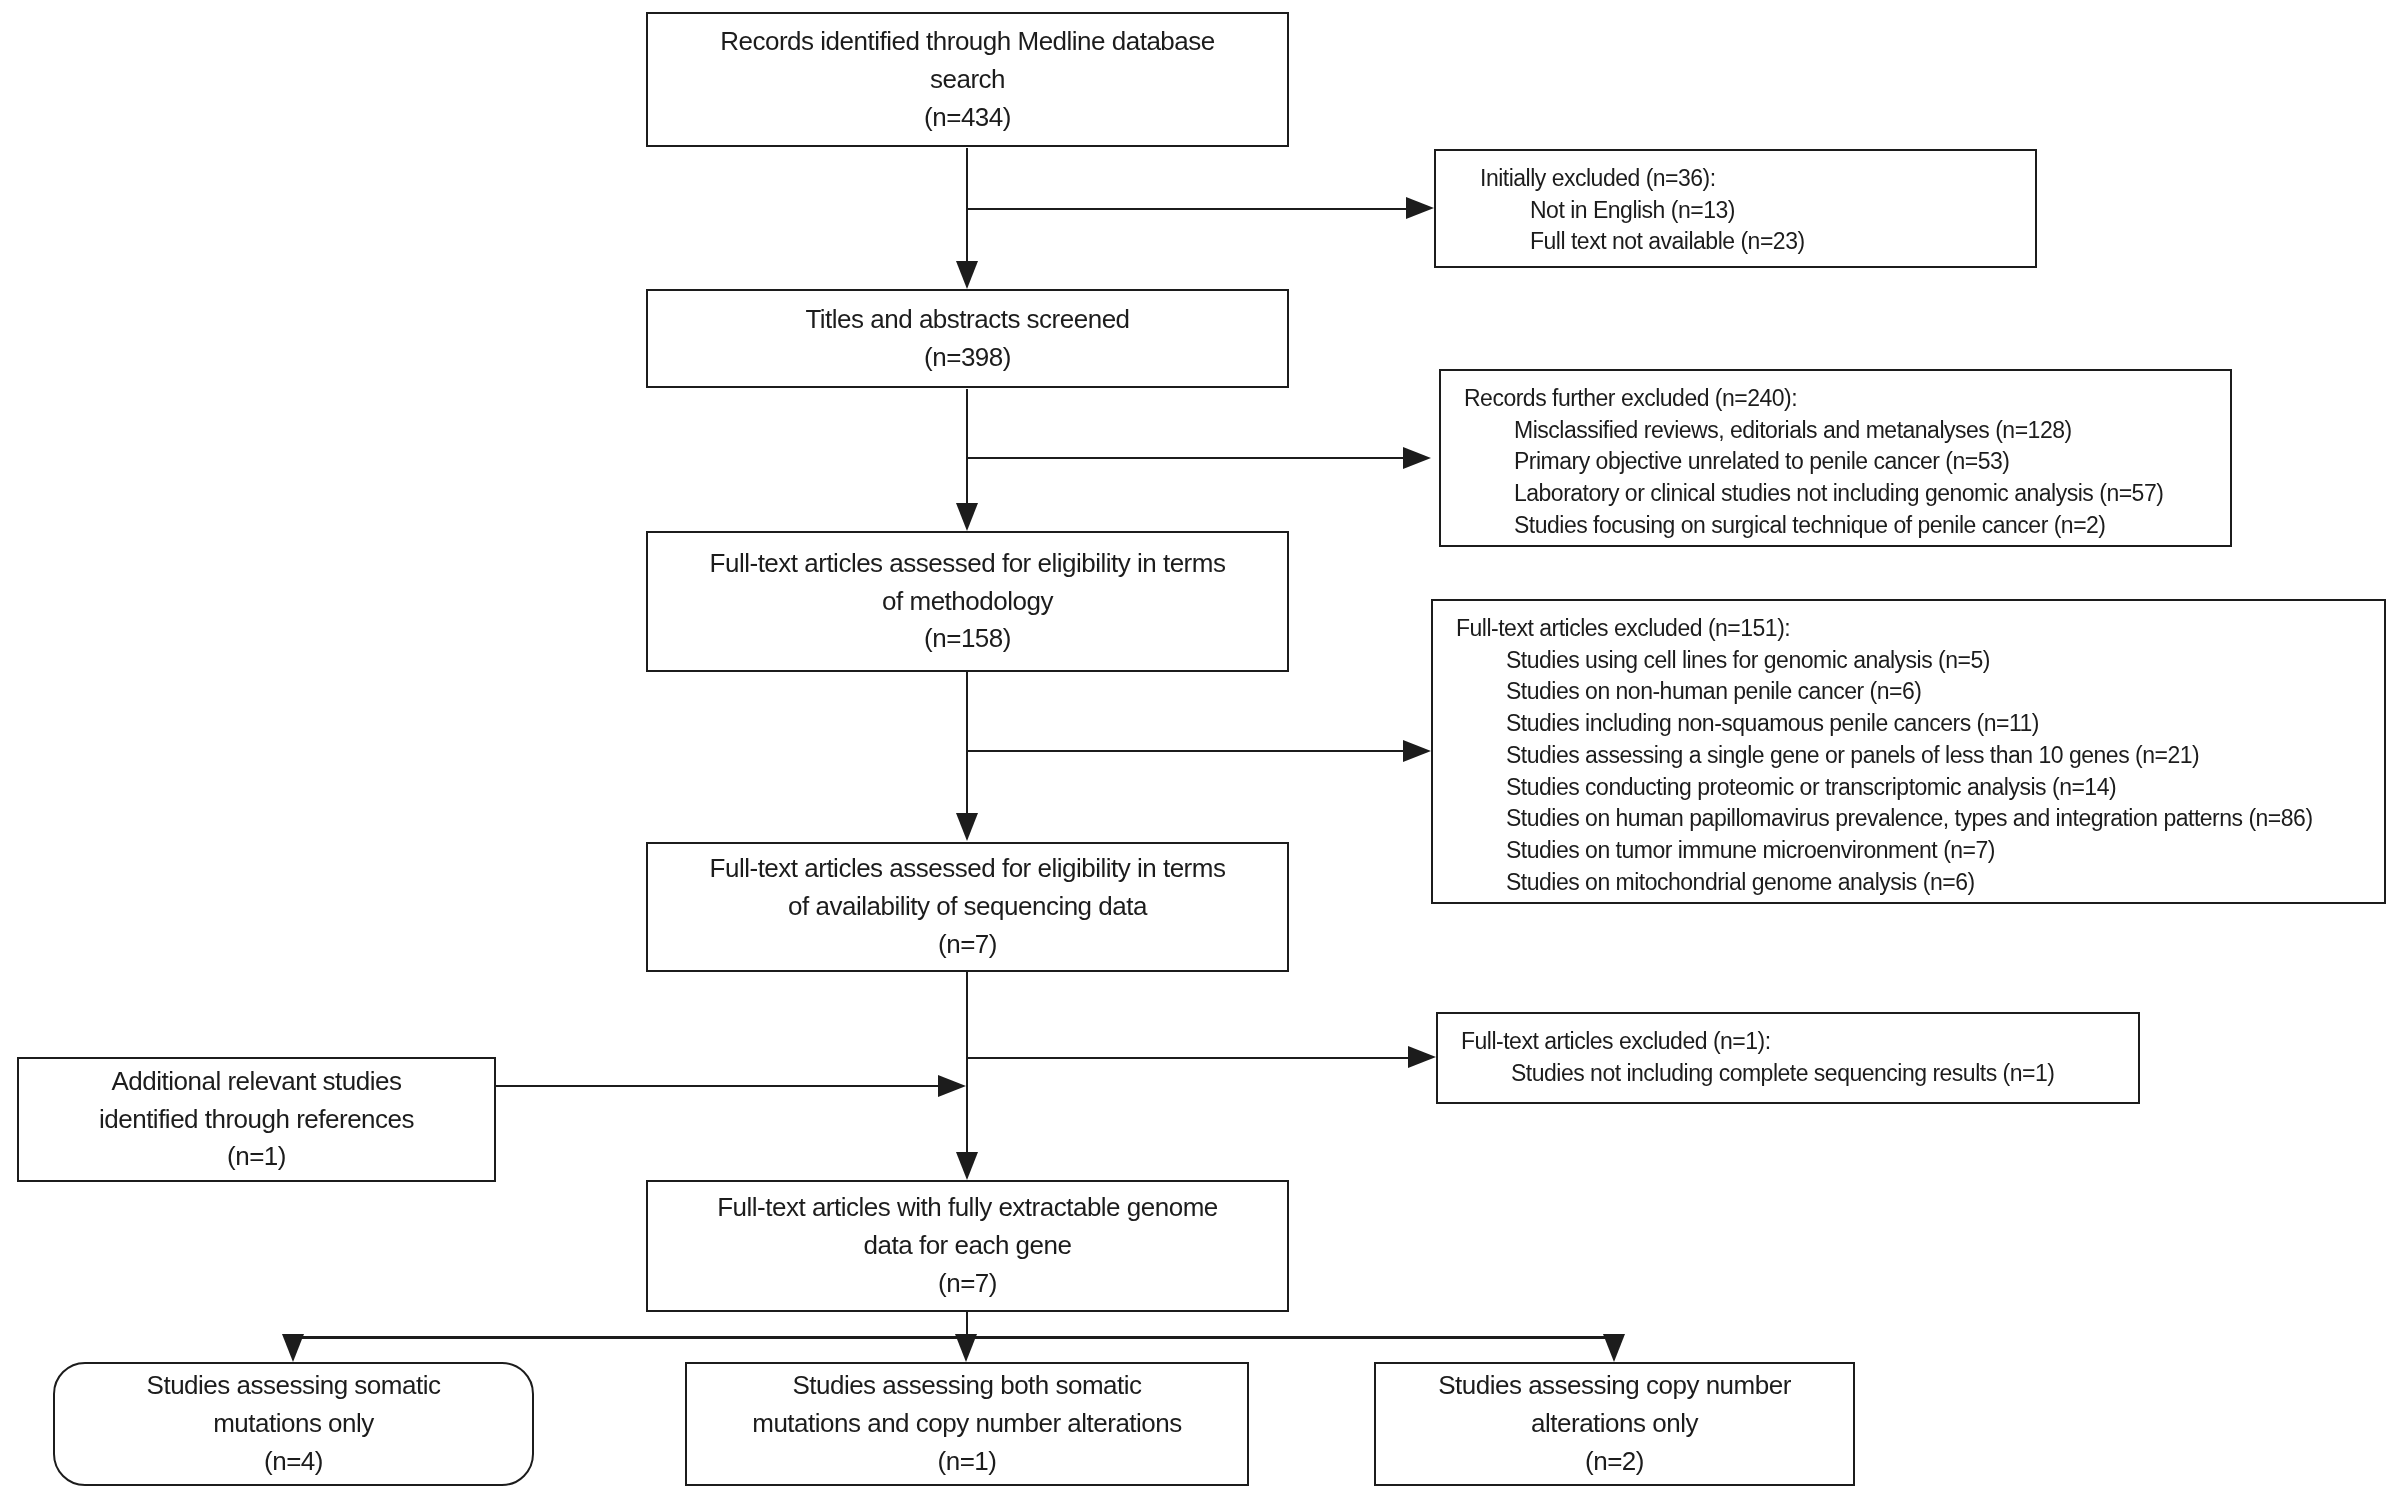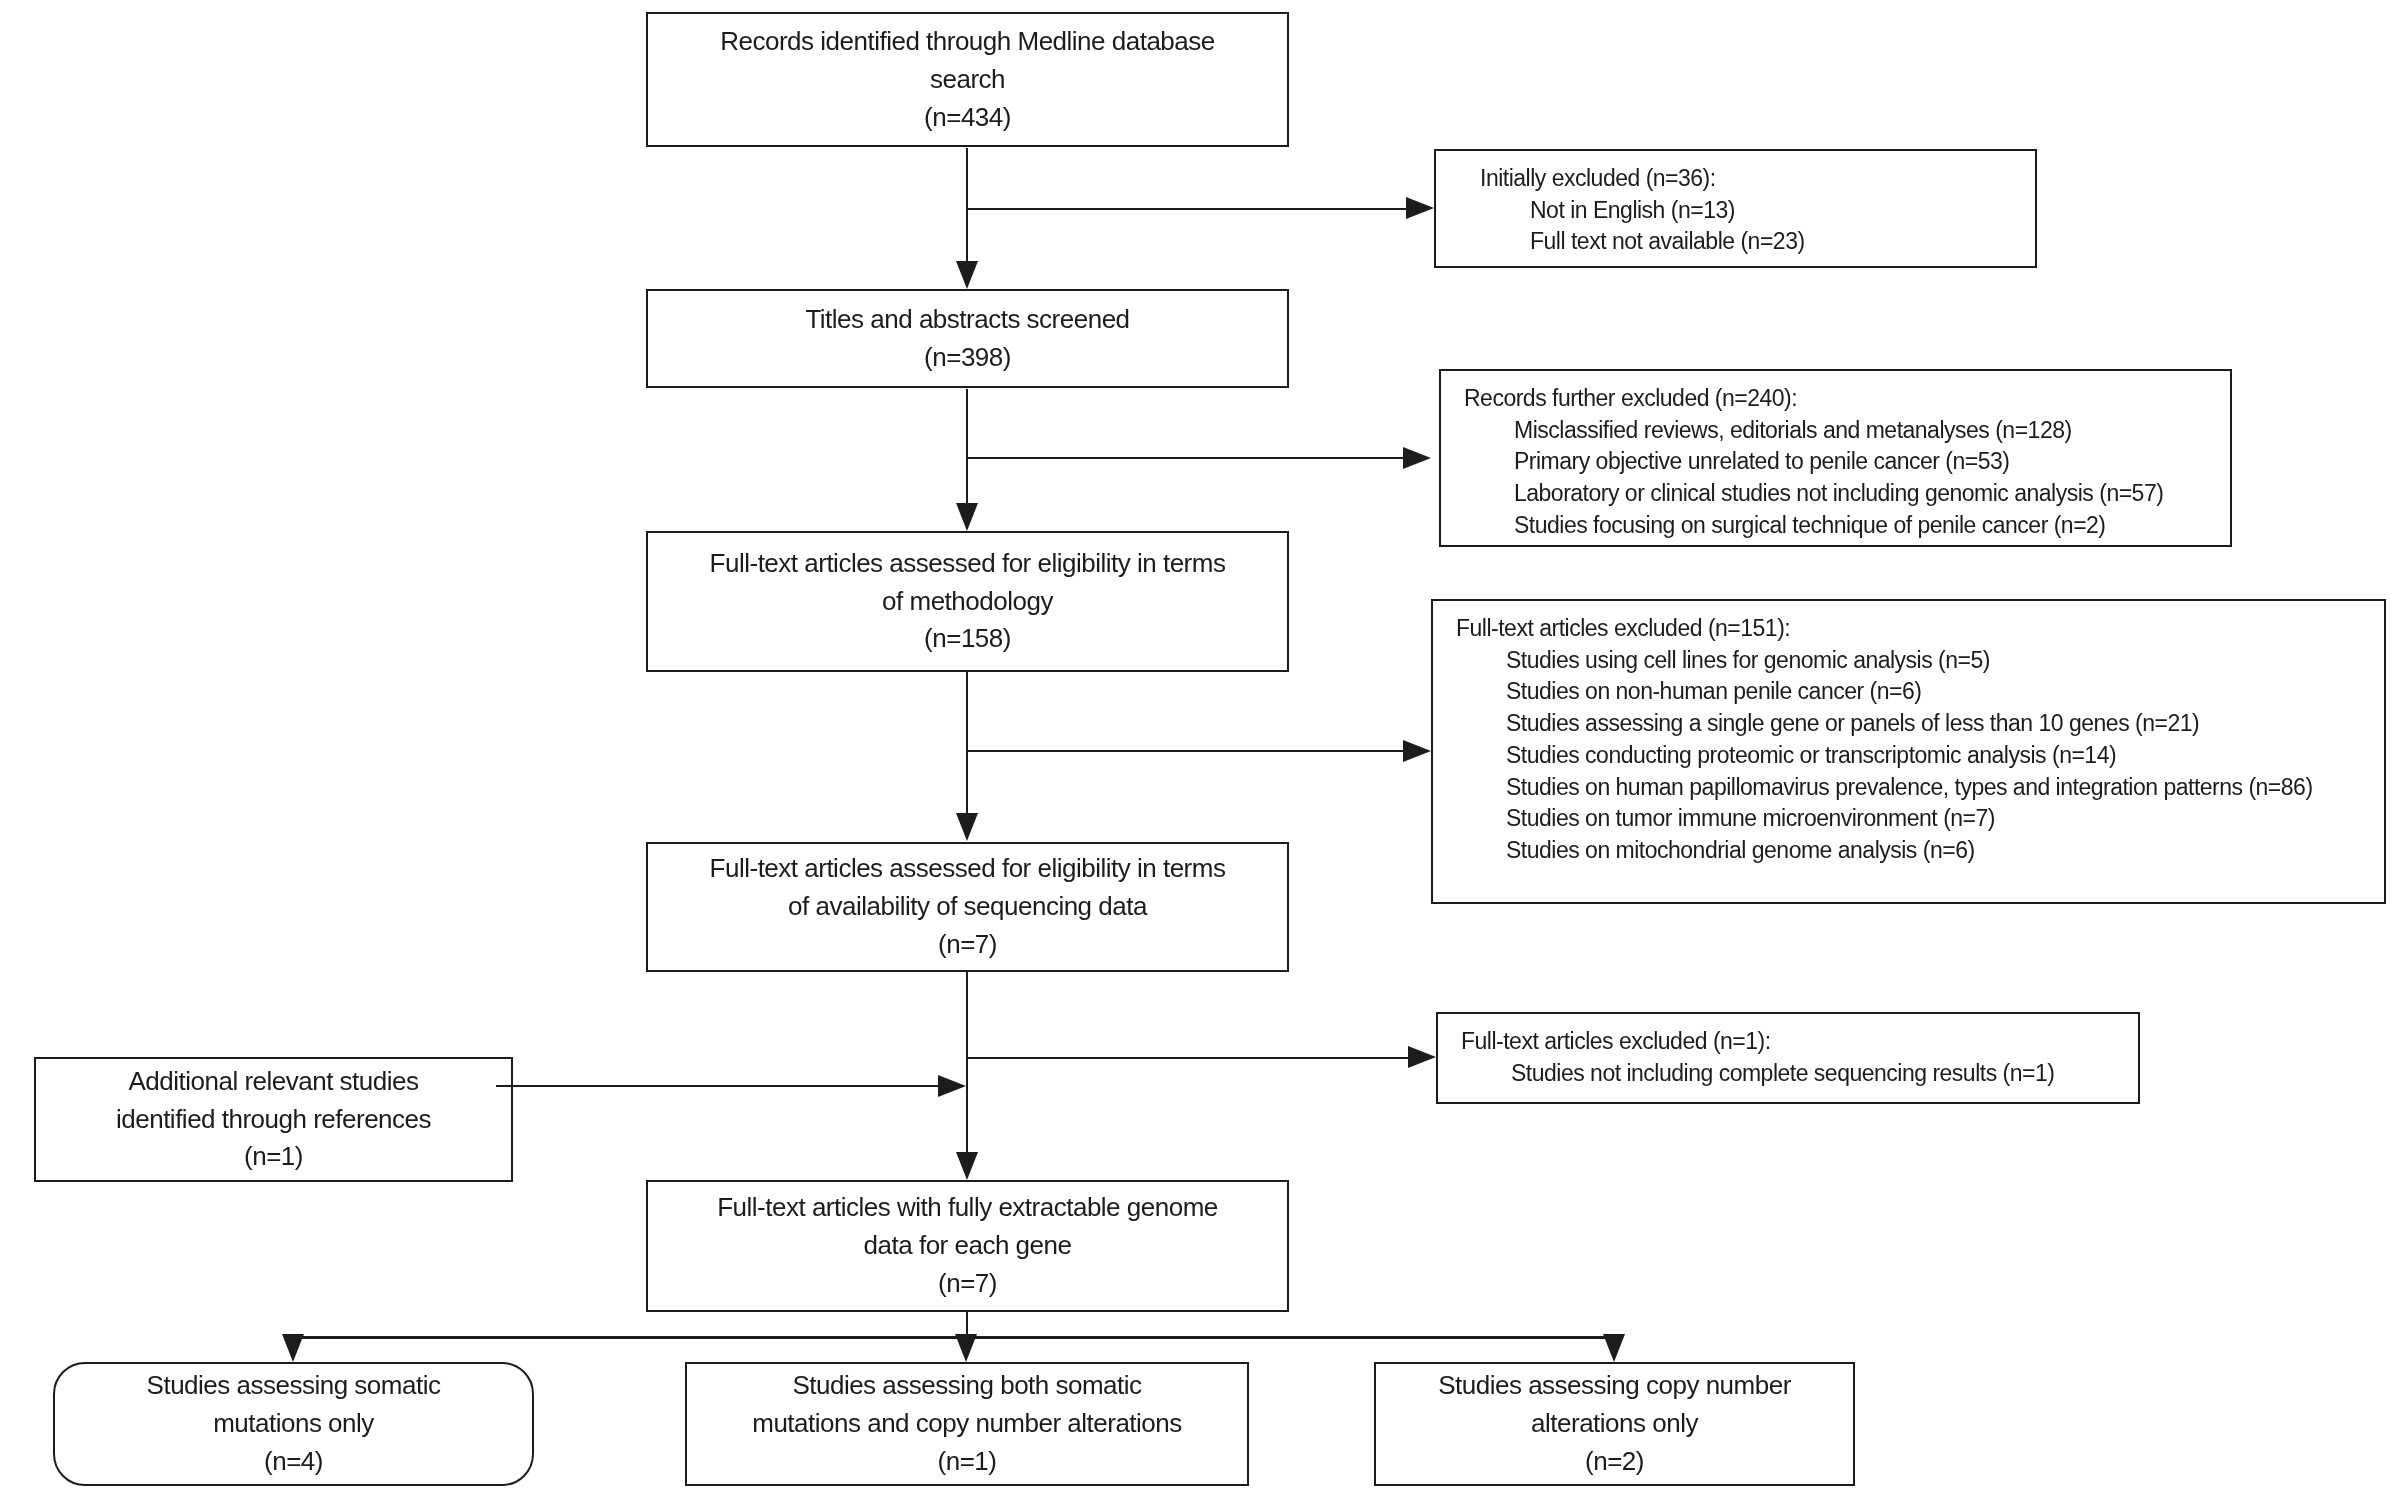--- a/index.html
+++ b/index.html
@@ -54,21 +54,21 @@
     border-left: 28px solid #1c1c1c;
   }
 
   
   #box-records      { left: 646px; top: 12.4px;   width: 643px; height: 135px; }
   #box-screened     { left: 646px; top: 289px;  width: 643px; height: 99px; }
   #box-methodology  { left: 646px; top: 531px;  width: 643px; height: 141px; }
   #box-sequencing   { left: 646px; top: 842px; width: 643px; height: 130px; }
   #box-extractable  { left: 646px; top: 1180px; width: 643px; height: 132px; }
   
-  #box-additional   { left: 34px;   top: 1057px; width: 479px;  height: 125px; }
+  #box-additional   { left: 17px;   top: 1057px; width: 479px;  height: 125px; }
   
   #box-somatic      { left: 53px;   top: 1362px; width: 481px;  height: 124px; border-radius: 32px; }
   #box-both         { left: 685px; top: 1362px; width: 564px; height: 124px; }
   #box-cna          { left: 1374px; top: 1362px; width: 481px;  height: 124px; }
   
   #box-excl-initial  { left: 1434px; top: 149px;  width: 603px; height: 119px; padding-left: 44px; }
   #box-excl-records  { left: 1431px; top: 369px;  width: 793px; height: 178px; margin-left: 8px; }
   #box-excl-fulltext { left: 1431px; top: 599px; width: 955px; height: 305px; }
   #box-excl-seq      { left: 1436px; top: 1012px; width: 704px; height: 92px; }
 
@@ -176,20 +176,21 @@
         <div class="excl-item">Laboratory or clinical studies not including genomic analysis (n=57)</div>
         <div class="excl-item">Studies focusing on surgical technique of penile cancer (n=2)</div>
       </div>
   </div>
 
   <div class="box side-box" id="box-excl-fulltext">
     <div class="excl-title">Full-text articles excluded (n=151):</div>
     <div>
         <div class="excl-item">Studies using cell lines for genomic analysis (n=5)</div>
         <div class="excl-item">Studies on non-human penile cancer (n=6)</div>
+        <div class="excl-item">Studies including non-squamous penile cancers (n=11)</div>
         <div class="excl-item">Studies assessing  a single gene or panels of less than 10 genes (n=21)</div>
         <div class="excl-item">Studies conducting proteomic or transcriptomic analysis (n=14)</div>
         <div class="excl-item">Studies on human papillomavirus prevalence, types and integration patterns (n=86)</div>
         <div class="excl-item">Studies on tumor immune microenvironment (n=7)</div>
         <div class="excl-item">Studies on mitochondrial genome analysis (n=6)</div>
       </div>
   </div>
 
   <div class="box side-box" id="box-excl-seq">
     <div class="excl-title">Full-text articles excluded (n=1):</div>

